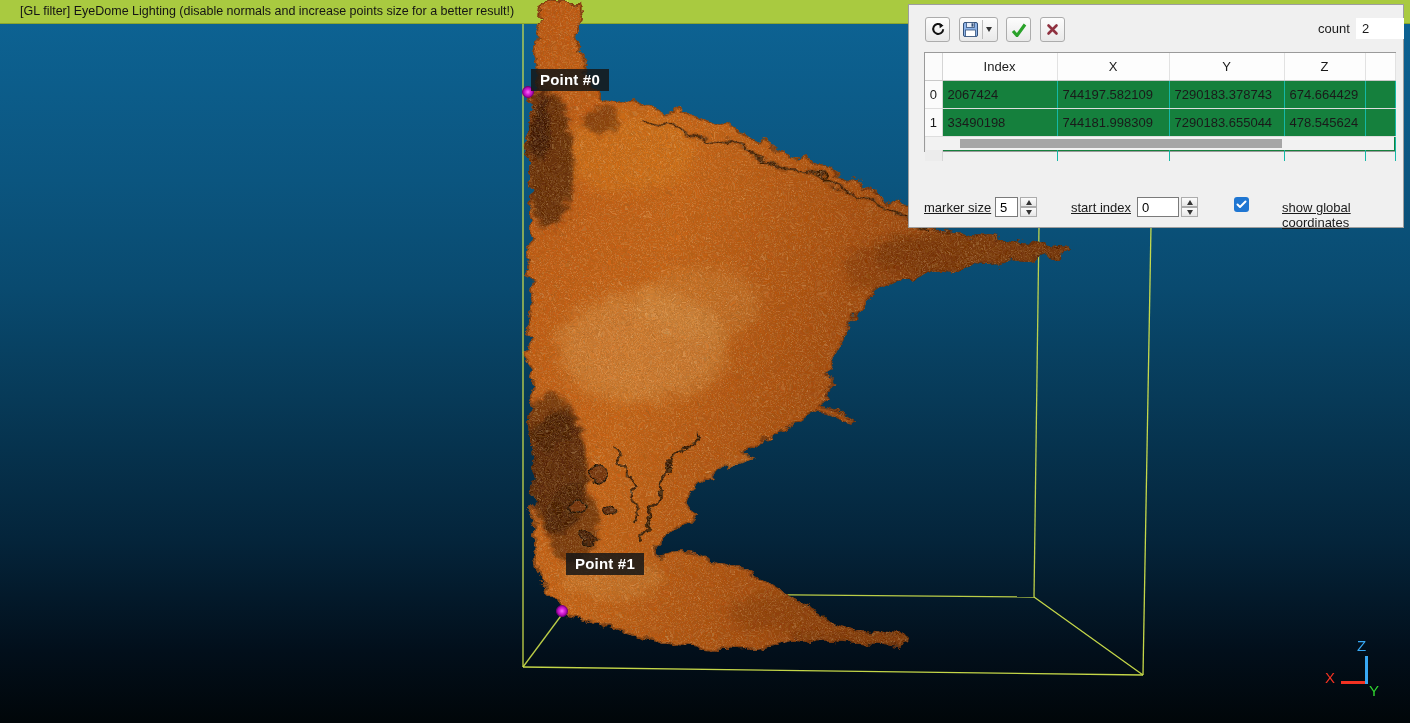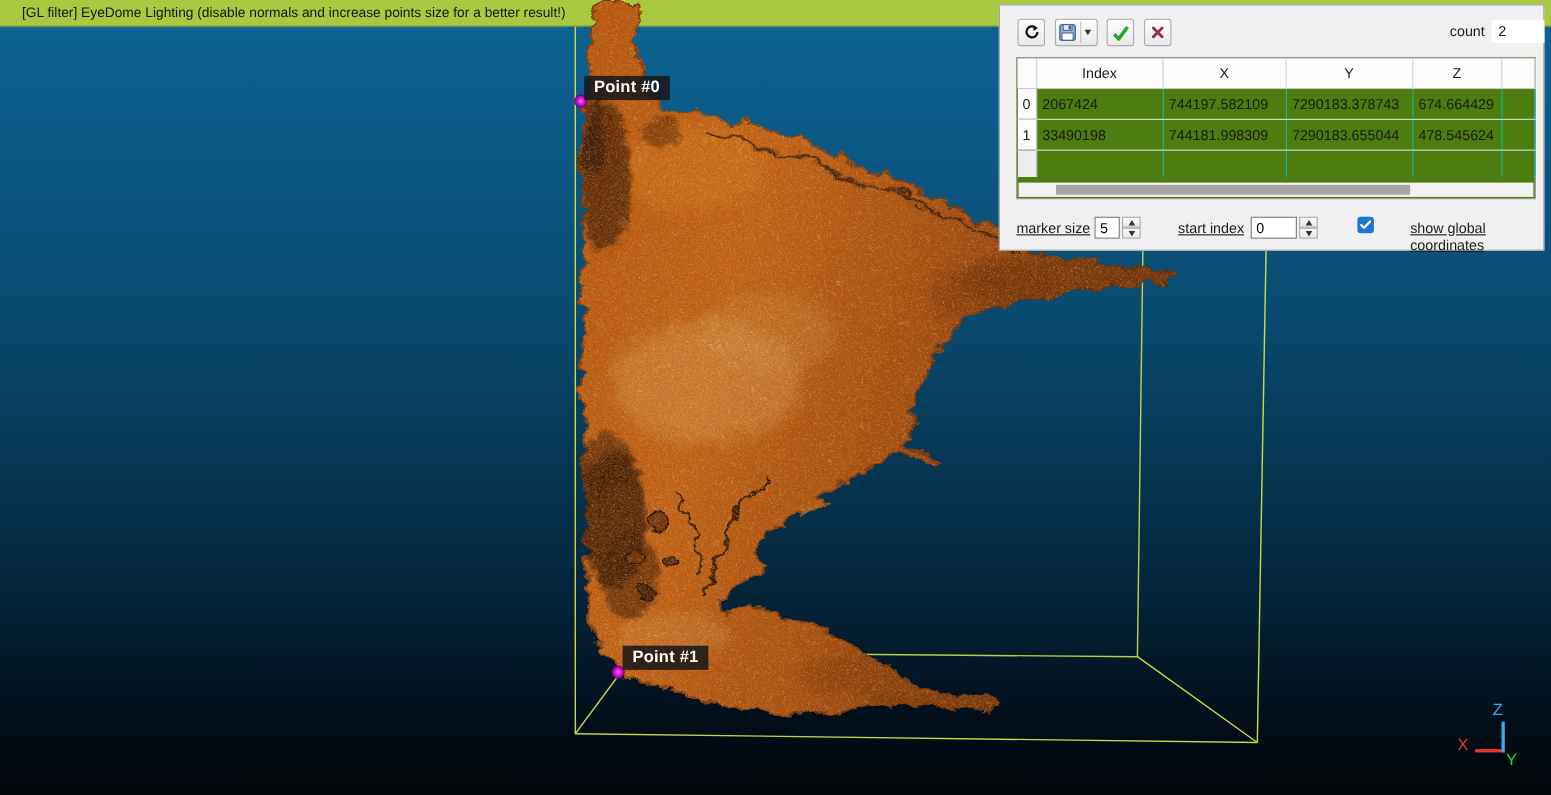--- a/index.html
+++ b/index.html
@@ -21,21 +21,21 @@
   #panel{position:absolute;left:908px;top:4px;width:496px;height:224px;background:#f0f0f0;
     border:1px solid #9e9e9e;z-index:10;font-size:13px;color:#1a1a1a;}
   .btn{position:absolute;top:12px;height:25px;border:1px solid #acacac;border-radius:3px;
     background:linear-gradient(#fdfdfd,#e9e9e9);display:flex;align-items:center;justify-content:center;}
   .tri-down{width:0;height:0;border-left:3.5px solid transparent;border-right:3.5px solid transparent;border-top:5px solid #333;}
   .tri-up{width:0;height:0;border-left:3.5px solid transparent;border-right:3.5px solid transparent;border-bottom:5px solid #333;}
   #count-label{position:absolute;left:409px;top:16px;}
   #count-value{position:absolute;left:447px;top:13px;width:48px;height:21px;background:#fff;
     line-height:21px;padding-left:6px;}
   
-  #table-frame{position:absolute;left:15px;top:47px;width:472px;height:129px;background:#4d7c0f;
+  #table-frame{position:absolute;left:15px;top:47px;width:472px;height:100px;background:#15803d;
     border:1px solid #9a9a9a;}
   #table-frame table{border-collapse:collapse;width:470px;table-layout:fixed;}
   #table-frame th{font-weight:400;height:27px;border-bottom:1px solid #c9c9c9;border-right:1px solid #e2e2e2;
     text-align:center;font-size:13px;background:#fdfdfd;}
   #table-frame td{height:28px;border-bottom:1px solid #dedede;border-right:1px solid #14b8a6;
     font-size:13px;padding:0 0 0 5px;white-space:nowrap;overflow:hidden;}
   #table-frame .gut{background:#fbfbfb;text-align:center;padding:0;border-right:1px solid #d5d5d5;}
   #table-frame .fill td{height:25px;border-bottom:none;}
   #table-frame .fill .gut{background:#ececec;}
   #hscroll{position:absolute;left:1px;right:1px;bottom:1px;height:13px;background:#f2f2f2;}
@@ -142,21 +142,21 @@
       <line x1="523" y1="667" x2="1143" y2="675"></line>
       <line x1="1034" y1="597" x2="1143" y2="675"></line>
       <line x1="1151" y1="226" x2="1143" y2="675"></line>
     </g>
 
     <circle cx="528" cy="92" r="5.5" fill="url(#mg)" stroke="#7a007a" stroke-width="1"></circle>
     <circle cx="562" cy="611" r="5.5" fill="url(#mg)" stroke="#7a007a" stroke-width="1"></circle>
   </svg>
 
   <div class="ptlabel" style="left:531px;top:69px;">Point #0</div>
-  <div class="ptlabel" style="left:566px;top:587px;">Point #1</div>
+  <div class="ptlabel" style="left:566px;top:553px;">Point #1</div>
 
   <div>
     <div class="axis-line" style="left:1341px;top:681px;width:26px;height:3px;background:#f23222;"></div>
     <div class="axis-line" style="left:1365px;top:656px;width:3px;height:28px;background:#38a9f5;"></div>
     <span class="axis-lab" style="left:1325px;top:669px;color:#f23222;">X</span>
     <span class="axis-lab" style="left:1357px;top:637px;color:#38a9f5;">Z</span>
     <span class="axis-lab" style="left:1369px;top:682px;color:#30d430;">Y</span>
   </div>
 
   <div id="panel">

